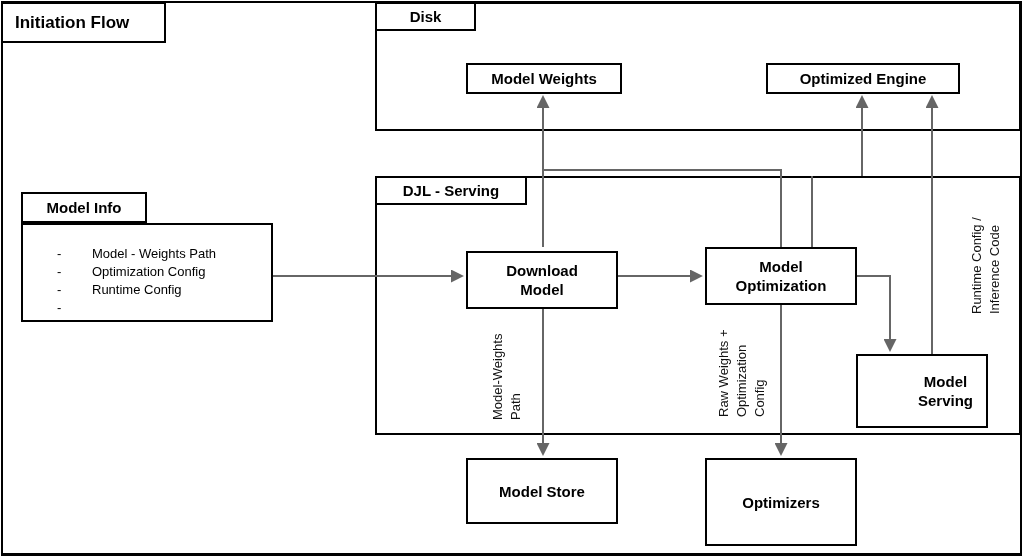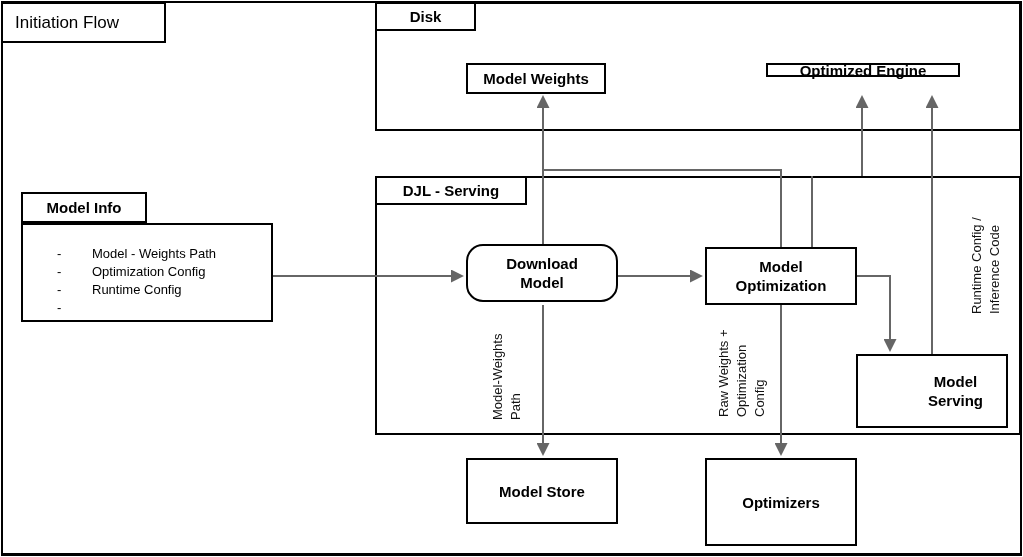--- a/index.html
+++ b/index.html
@@ -46,21 +46,21 @@
   .title-box {
     position: absolute;
     box-sizing: border-box;
     border: 2px solid #000000;
     background: #ffffff;
     display: flex;
     align-items: center;
     justify-content: flex-start;
     padding-left: 12px;
     font-size: 17px;
-    font-weight: normal;
+    font-weight: bold;
   }
   .info-body {
     position: absolute;
     box-sizing: border-box;
     border: 2px solid #000000;
     background: #ffffff;
     font-size: 13px;
     line-height: 18px;
     padding-top: 20px;
   }
@@ -130,27 +130,27 @@
     </div>
     <div class="info-row">
       <span class="info-bullet">-</span>
       <span>Runtime Config</span>
     </div>
     <div class="info-row">
       <span class="info-bullet">-</span>
     </div>
   </div>
 
-  <div class="box" style="left:466px; top:63px; width:140px; height:31px;">Model Weights</div>
-  <div class="box" style="left:766px; top:63px; width:194px; height:14px;">Optimized Engine</div>
-  <div class="box" style="left:466px; top:244px; width:152px; height:58px;border-radius:17px;">Download
+  <div class="box" style="left:466px; top:63px; width:156px; height:31px;">Model Weights</div>
+  <div class="box" style="left:766px; top:63px; width:194px; height:31px;">Optimized Engine</div>
+  <div class="box" style="left:466px; top:251px; width:152px; height:58px;">Download
 Model</div>
   <div class="box" style="left:705px; top:247px; width:152px; height:58px;">Model
 Optimization</div>
-  <div class="box" style="left:856px; top:354px; width:152px; height:74px;padding-left:47px;">Model Serving</div>
+  <div class="box" style="left:856px; top:354px; width:132px; height:74px;padding-left:47px;">Model Serving</div>
   <div class="box" style="left:466px; top:458px; width:152px; height:66px;">Model Store</div>
   <div class="box" style="left:705px; top:458px; width:152px; height:88px;">Optimizers</div>
 
   <div class="rot" style="left:455px; top:350px; width:104px; height:36px;">Model-Weights
 Path</div>
   <div class="rot" style="left:692px; top:340px; width:100px; height:54px;">Raw Weights +
 Optimization
 Config</div>
   <div class="rot" style="left:930px; top:240px; width:112px; height:36px;">Runtime Config /
 Inference Code</div>

